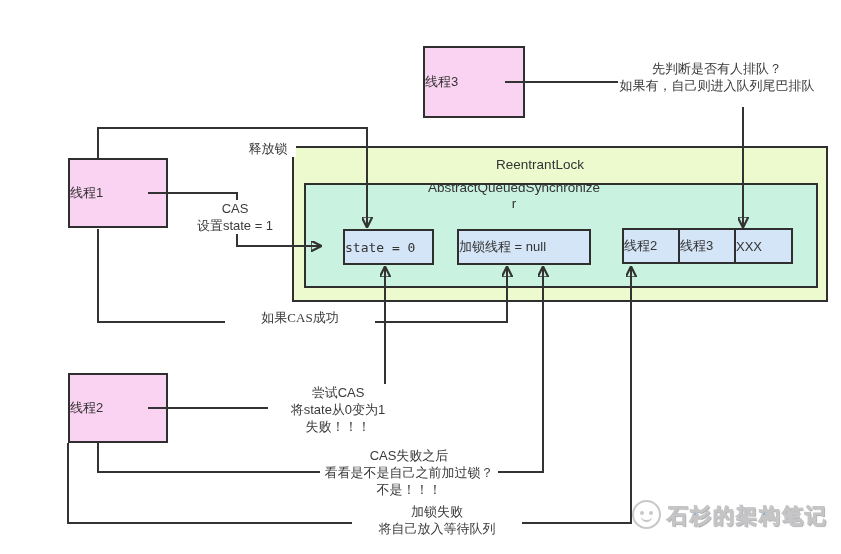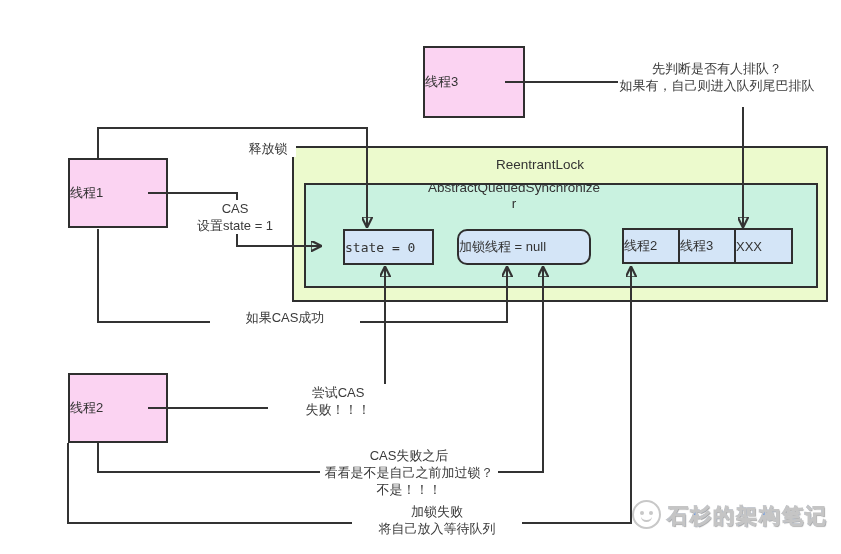--- a/index.html
+++ b/index.html
@@ -142,47 +142,48 @@
   <div class="title" style="left:284px; top:172px; width:460px;margin-top:8px;">
     <div>AbstractQueuedSynchronize</div>
     <div>r</div>
   </div>
 
   <div class="title" style="left:648px; top:204px; width:80px; font-size:13px;margin-top:44px;">等待队列</div>
 
   <div class="box cell mono" style="left:323px; top:229px; width:91px; height:36px;">
     <span>state = 0</span>
   </div>
-  <div class="box cell" style="left:437px; top:229px; width:134px; height:36px;border-radius:10px;">
+  <div class="box cell" style="left:437px; top:229px; width:134px; height:36px;">
     <span>加锁线程 = null</span>
   </div>
 
   <div class="box cell" style="left:602px; top:228px; width:58px; height:36px;">
     <span>线程2</span>
   </div>
   <div class="box cell" style="left:658px; top:228px; width:58px; height:36px;">
     <span>线程3</span>
   </div>
   <div class="box cell" style="left:714px; top:228px; width:59px; height:36px;">
     <span>XXX</span>
   </div>
 
   <div class="label" style="left:240px; top:120px; width:56px;margin-top:20px;">释放锁</div>
 
   <div class="label" style="left:185px; top:200px; width:100px;">
     <div>CAS</div>
     <div>设置state = 1</div>
   </div>
 
-  <div class="label" style="left:210px; top:309px; width:150px;">
+  <div class="label" style="left:225px; top:309px; width:150px;font-family:Liberation Serif, serif;">
     <div>如果CAS成功</div>
   </div>
 
   <div class="label" style="left:268px; top:384px; width:140px;">
     <div>尝试CAS</div>
+    <div>将state从0变为1</div>
     <div>失败！！！</div>
   </div>
 
   <div class="label" style="left:352px; top:503px; width:170px;">
     <div>加锁失败</div>
     <div>将自己放入等待队列</div>
   </div>
 
   <div class="label" style="left:320px; top:447px; width:178px;">
     <div>CAS失败之后</div>

